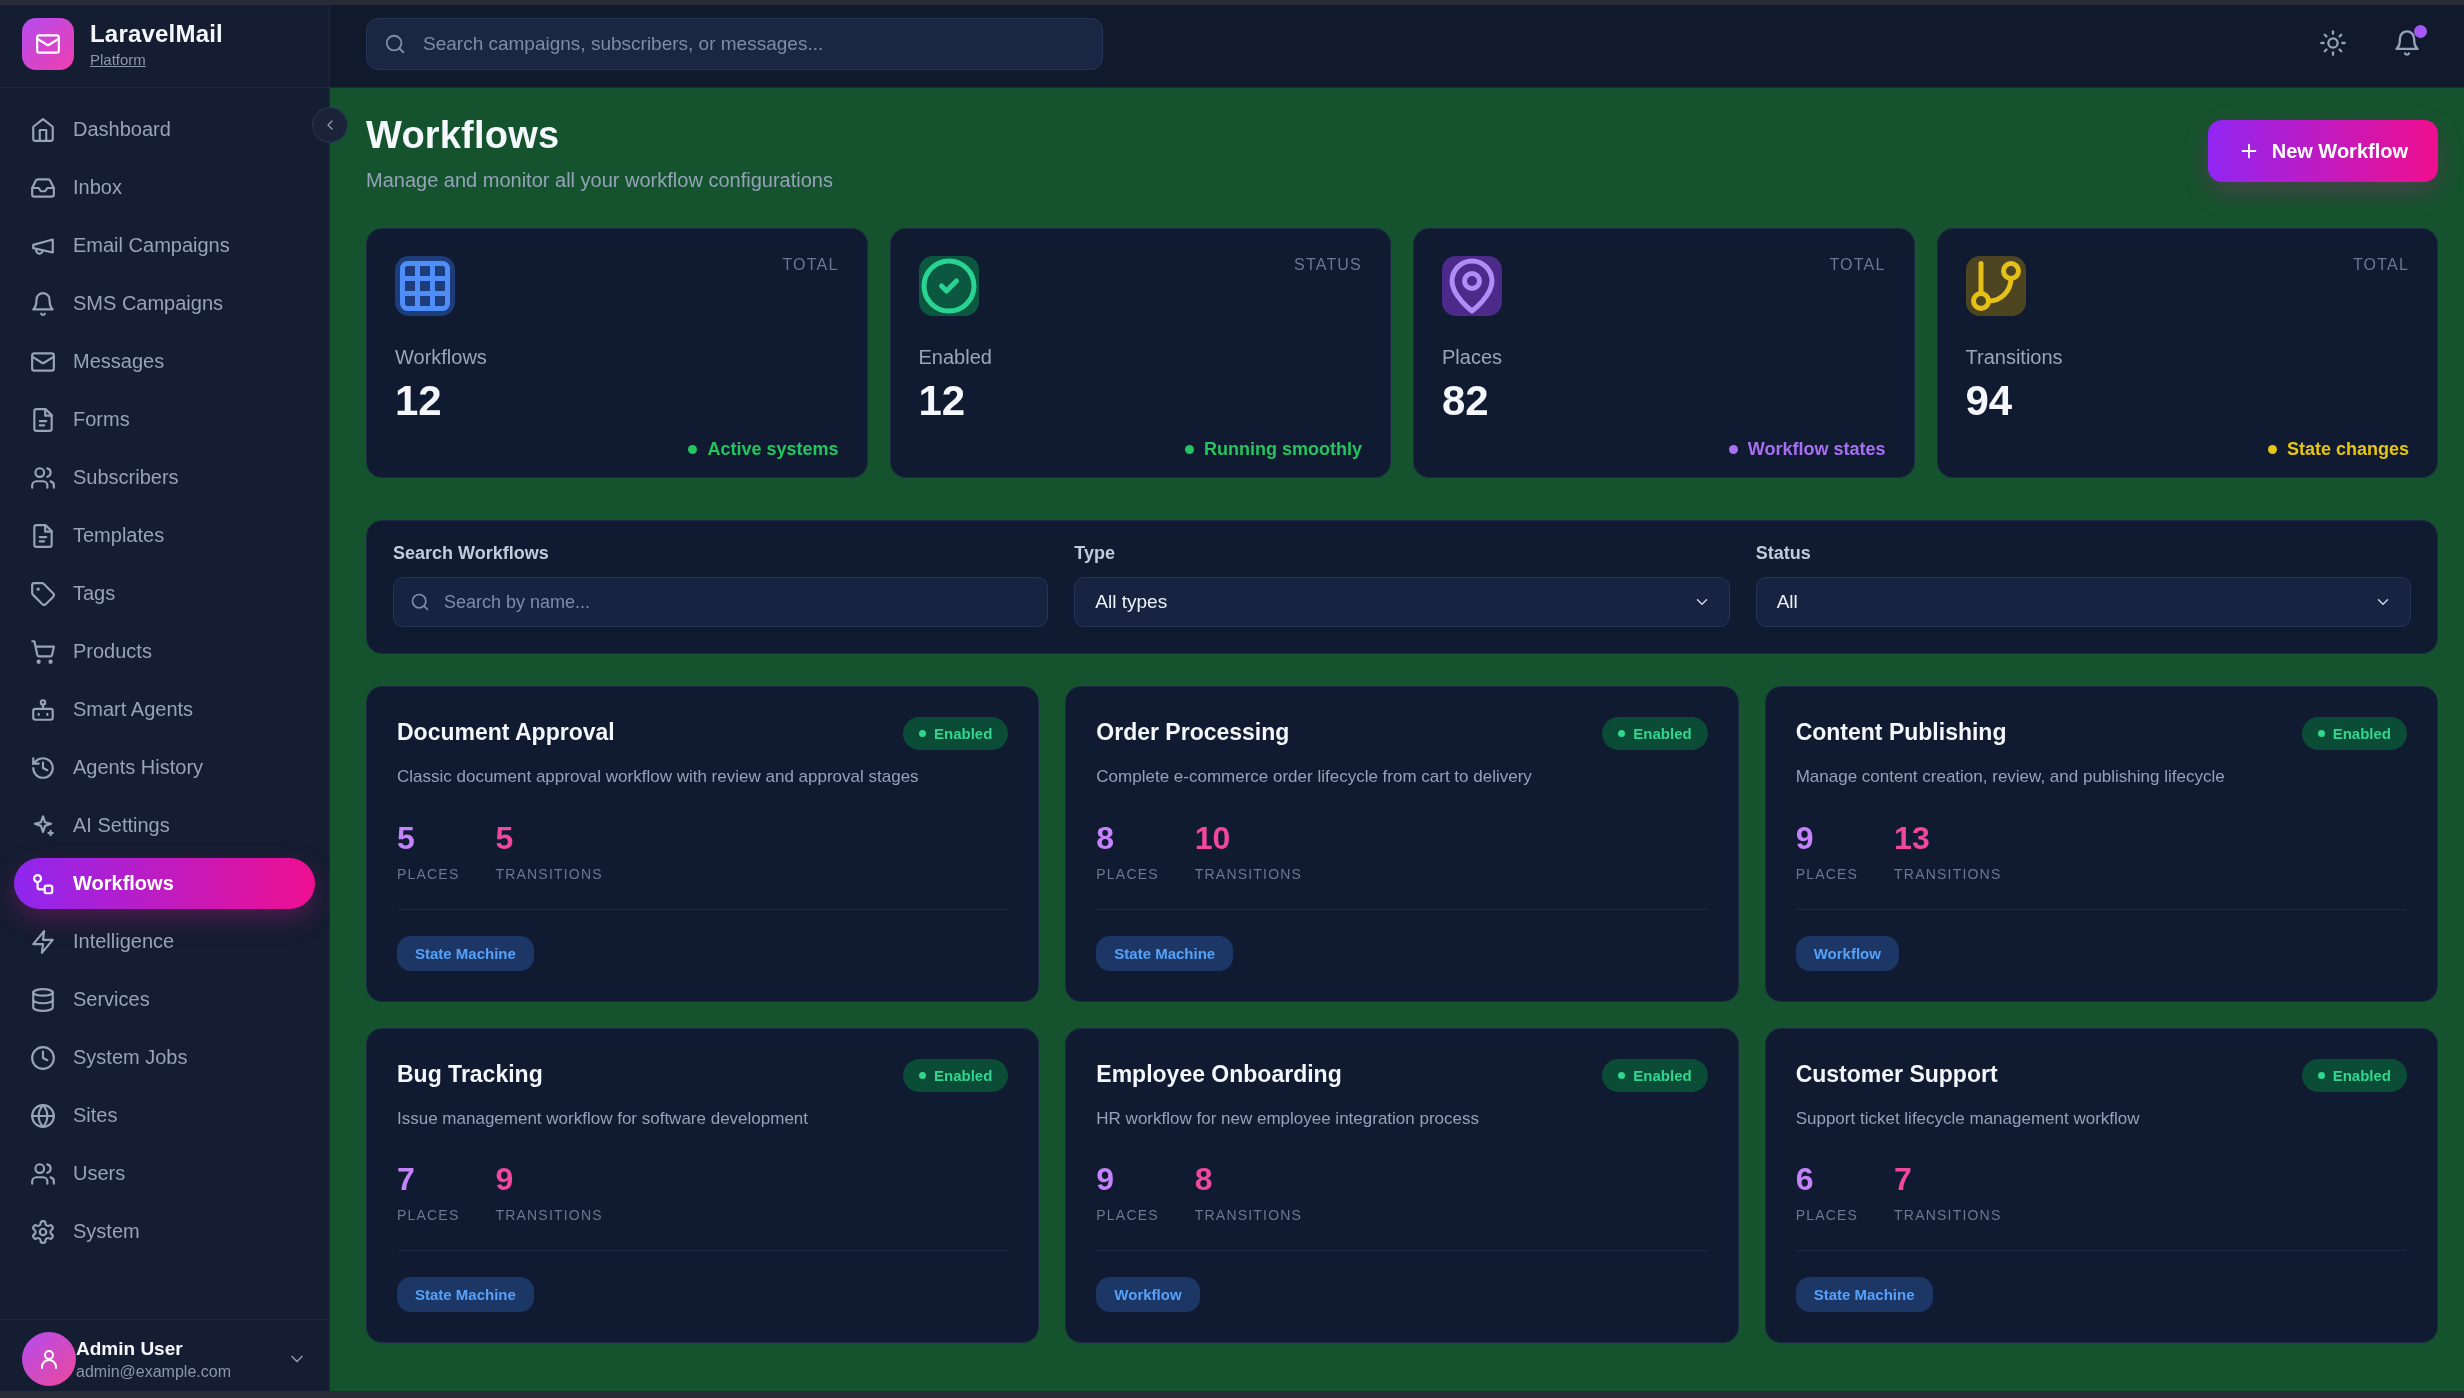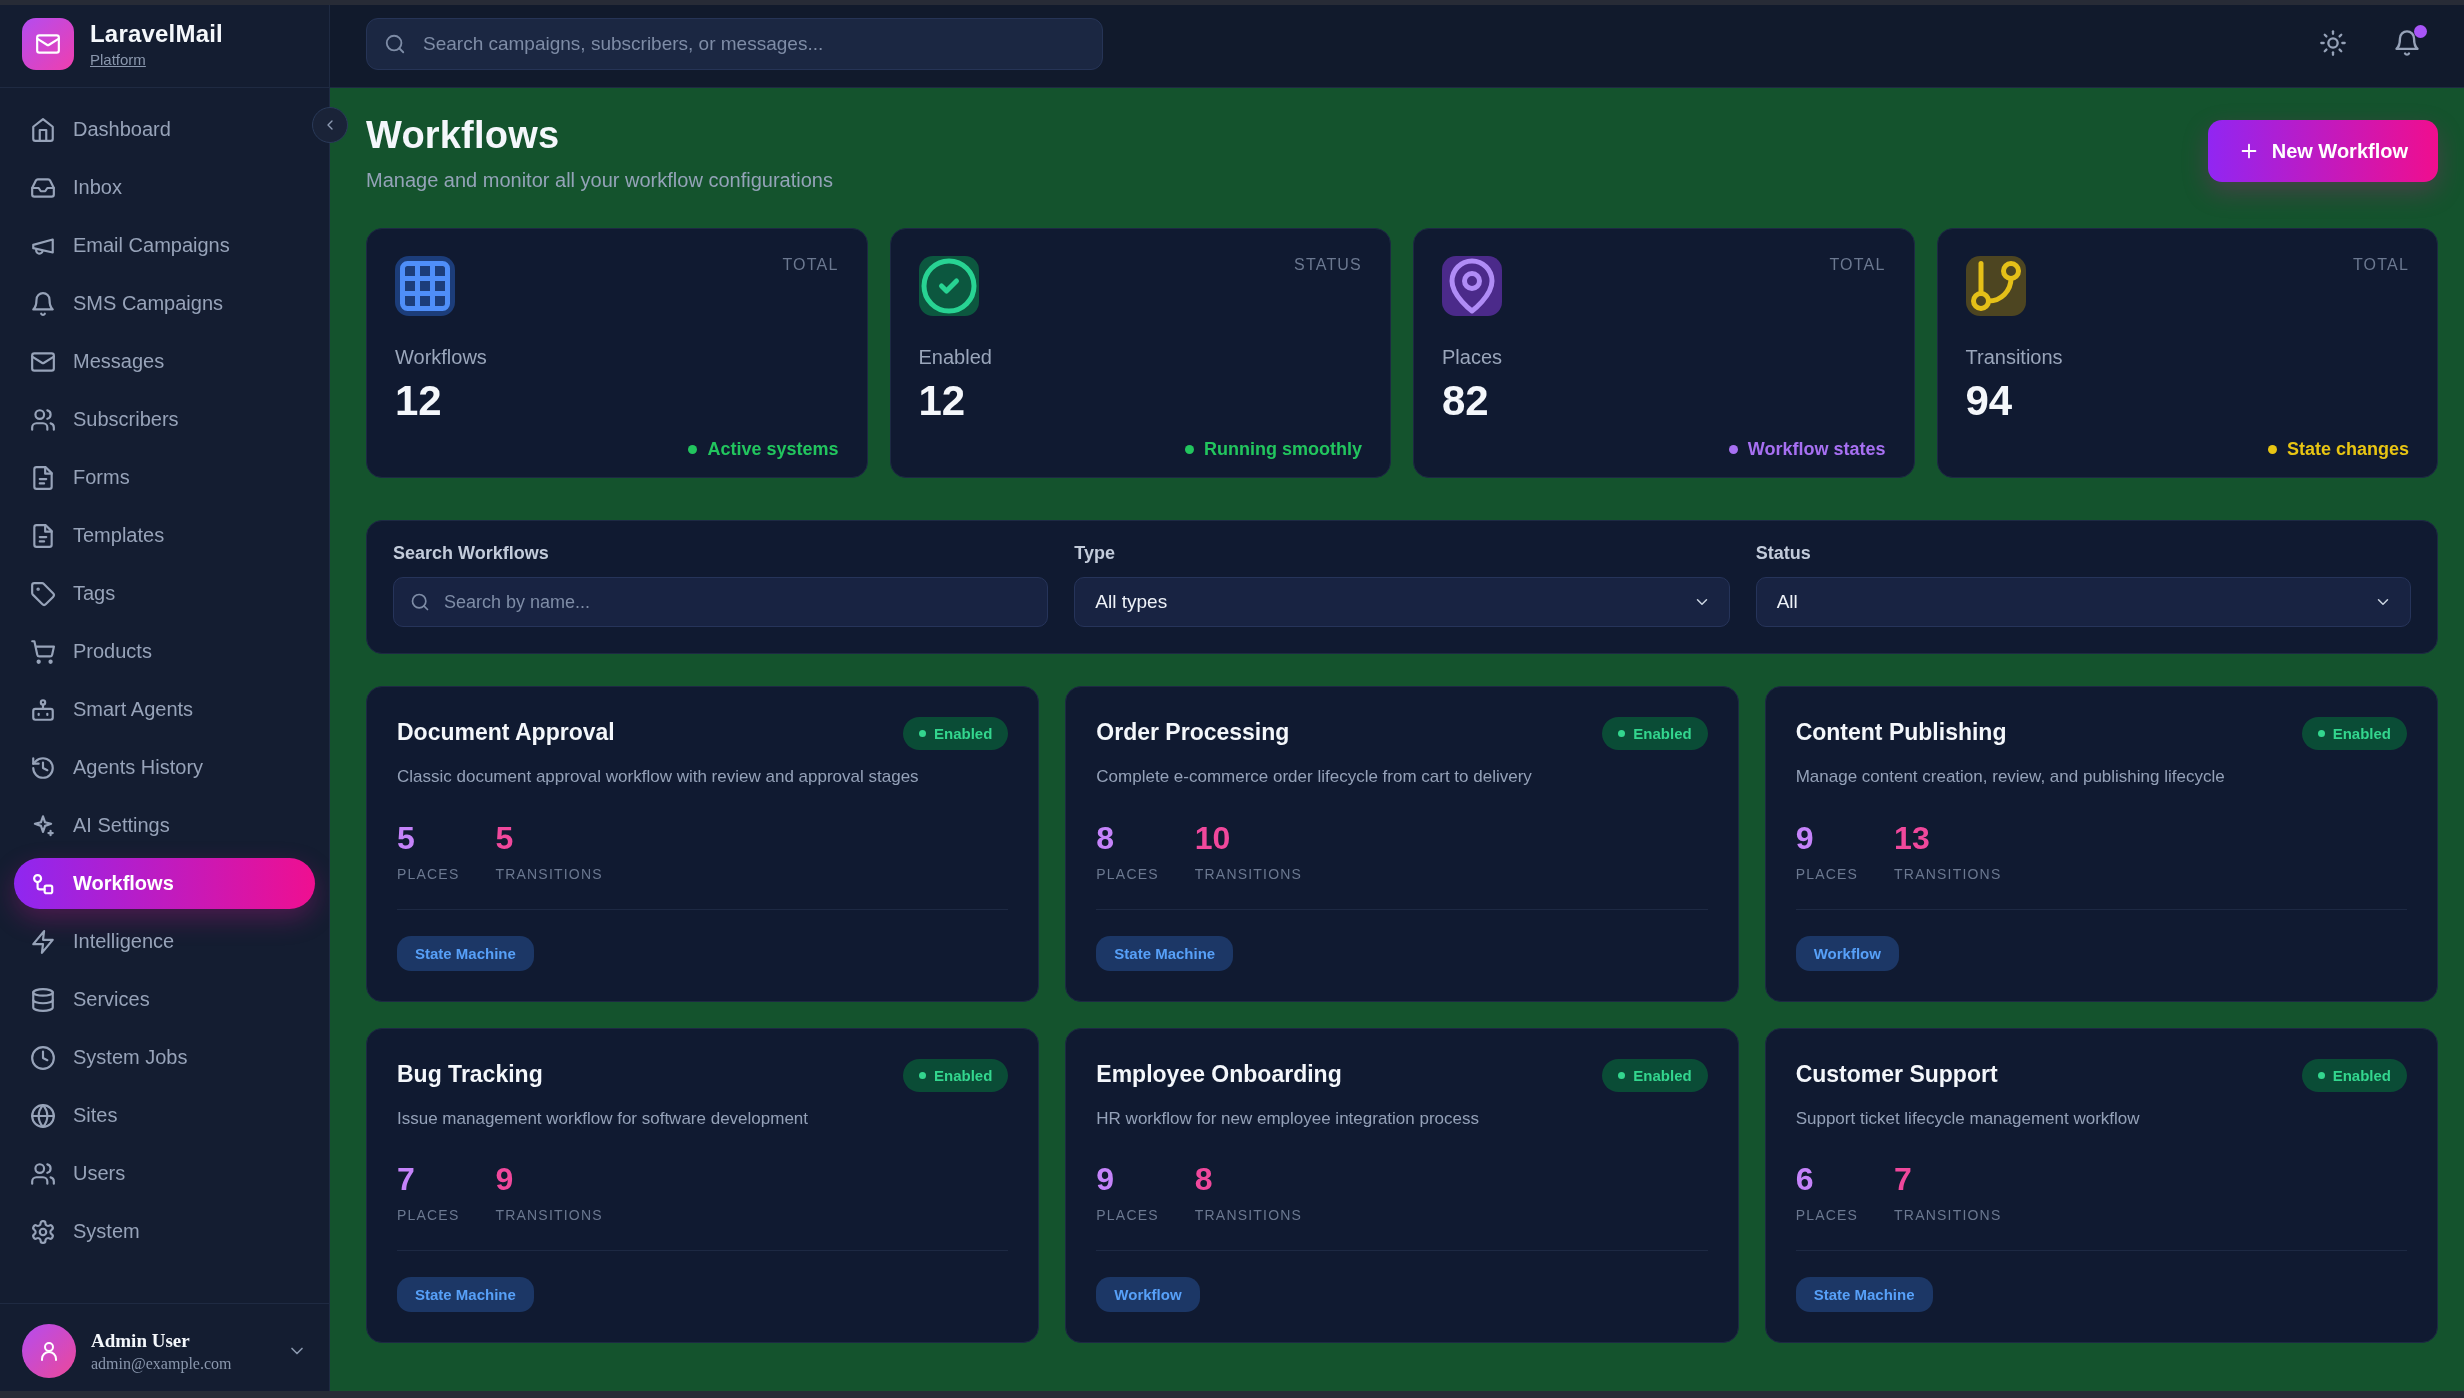--- a/index.html
+++ b/index.html
@@ -40,22 +40,22 @@
     color:#97a3b9; font-size:20px; font-weight:500;
   }
   .nav-item .ic { width:26px; height:26px; flex:none; }
   .nav-item.active {
     background:linear-gradient(90deg,#8f27f0 0%,#ef0f90 100%);
     color:#fff; font-weight:700;
     box-shadow:0 10px 26px rgba(220,20,150,.28);
   }
 
   .sidebar-user {
-    border-top:1px solid #1f2a42; padding:20px 22px;
-    display:flex; align-items:center; gap:15px; cursor:pointer;font-family:Liberation Serif, serif;
+    border-top:1px solid #1f2a42; padding:12px 22px;
+    display:flex; align-items:center; cursor:pointer;
   }
   .avatar {
     width:54px; height:54px; border-radius:50%; flex:none;
     background:linear-gradient(135deg,#b44cf0,#ec4899);
     display:grid; place-items:center; color:#fff;
   }
   .avatar .ic { width:24px; height:24px; }
   .user-text { flex:1; min-width:0; }
   .user-name { font-size:19px; font-weight:700; color:#f4f7fb; }
   .user-email { font-size:16px; color:#8a97ad; margin-top:3px; }
@@ -241,38 +241,38 @@
             <svg viewBox="0 0 24 24" fill="none" stroke="currentColor" stroke-width="2" stroke-linecap="round" stroke-linejoin="round">
               <rect x="2" y="4" width="20" height="16" rx="2"></rect>
               <path d="m22 7-8.97 5.7a1.94 1.94 0 0 1-2.06 0L2 7"></path>
             </svg>
           </span>
           <span class="nav-label">Messages</span>
         </div>
         <div class="nav-item">
           <span class="ic">
             <svg viewBox="0 0 24 24" fill="none" stroke="currentColor" stroke-width="2" stroke-linecap="round" stroke-linejoin="round">
+              <path d="M14.5 2H6a2 2 0 0 0-2 2v16a2 2 0 0 0 2 2h12a2 2 0 0 0 2-2V7.5L14.5 2z"></path>
+              <polyline points="14 2 14 8 20 8"></polyline>
+              <line x1="9" y1="13" x2="15" y2="13"></line>
+              <line x1="9" y1="17" x2="13" y2="17"></line>
+            </svg>
+          </span>
+          <span class="nav-label">Forms</span>
+        </div>
+        <div class="nav-item">
+          <span class="ic">
+            <svg viewBox="0 0 24 24" fill="none" stroke="currentColor" stroke-width="2" stroke-linecap="round" stroke-linejoin="round">
               <path d="M16 21v-2a4 4 0 0 0-4-4H6a4 4 0 0 0-4 4v2"></path>
               <circle cx="9" cy="7" r="4"></circle>
               <path d="M22 21v-2a4 4 0 0 0-3-3.87"></path>
               <path d="M16 3.13a4 4 0 0 1 0 7.75"></path>
             </svg>
           </span>
           <span class="nav-label">Subscribers</span>
-        </div>
-        <div class="nav-item">
-          <span class="ic">
-            <svg viewBox="0 0 24 24" fill="none" stroke="currentColor" stroke-width="2" stroke-linecap="round" stroke-linejoin="round">
-              <path d="M14.5 2H6a2 2 0 0 0-2 2v16a2 2 0 0 0 2 2h12a2 2 0 0 0 2-2V7.5L14.5 2z"></path>
-              <polyline points="14 2 14 8 20 8"></polyline>
-              <line x1="9" y1="13" x2="15" y2="13"></line>
-              <line x1="9" y1="17" x2="13" y2="17"></line>
-            </svg>
-          </span>
-          <span class="nav-label">Forms</span>
         </div>
         <div class="nav-item">
           <span class="ic">
             <svg viewBox="0 0 24 24" fill="none" stroke="currentColor" stroke-width="2" stroke-linecap="round" stroke-linejoin="round">
               <path d="M14.5 2H6a2 2 0 0 0-2 2v16a2 2 0 0 0 2 2h12a2 2 0 0 0 2-2V7.5L14.5 2z"></path>
               <polyline points="14 2 14 8 20 8"></polyline>
               <line x1="9" y1="13" x2="15" y2="13"></line>
               <line x1="9" y1="17" x2="13" y2="17"></line>
             </svg>
           </span>

